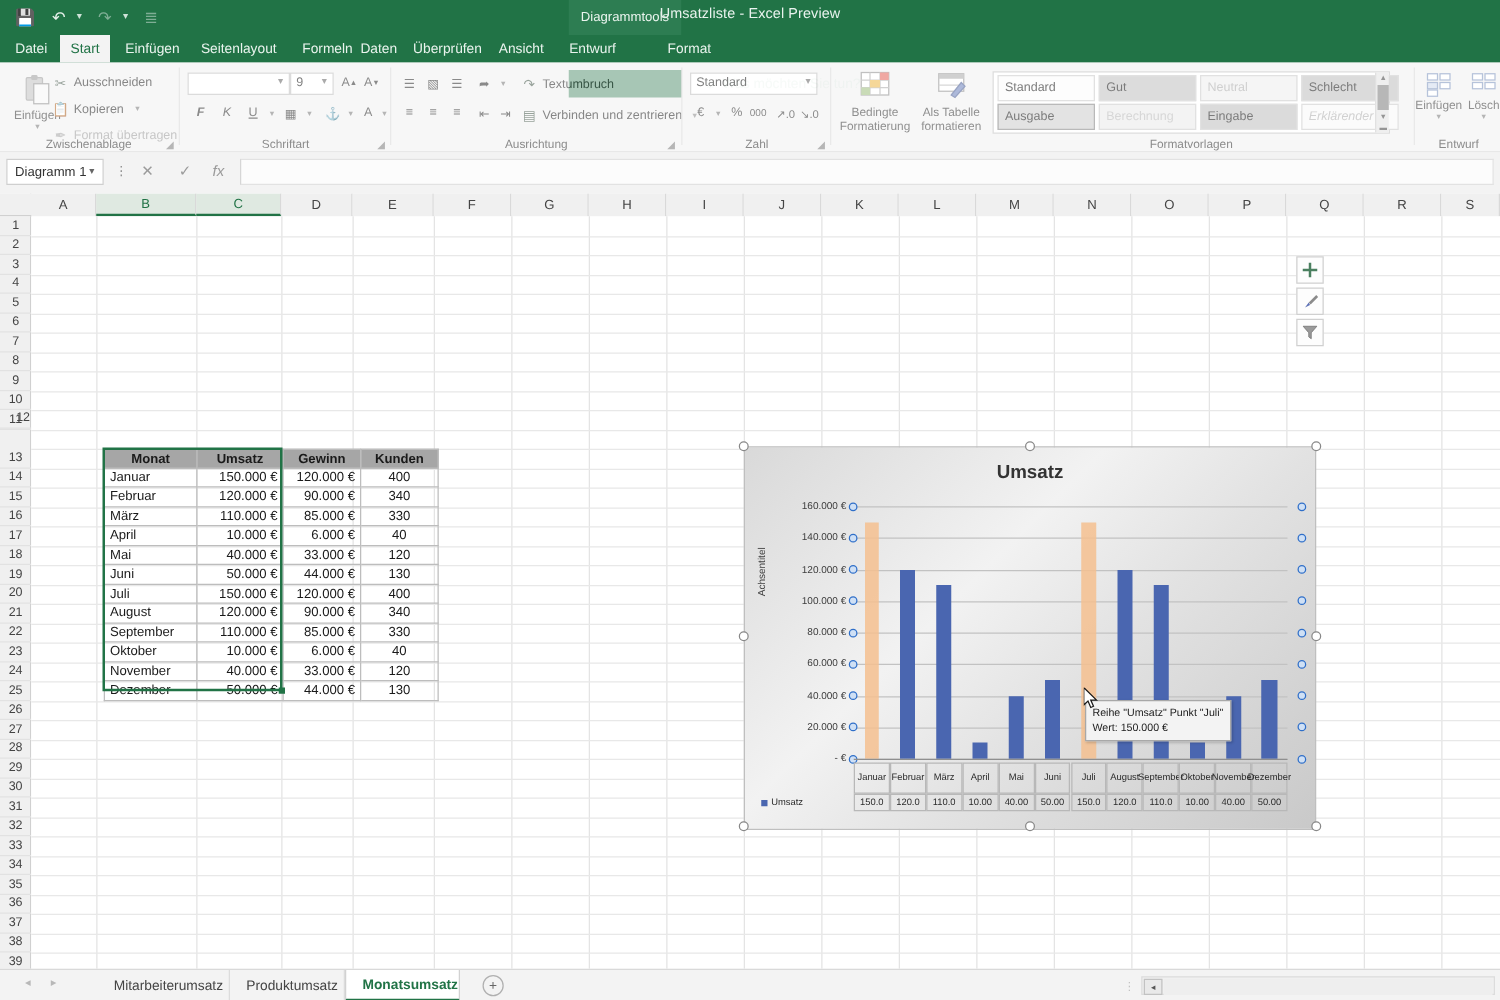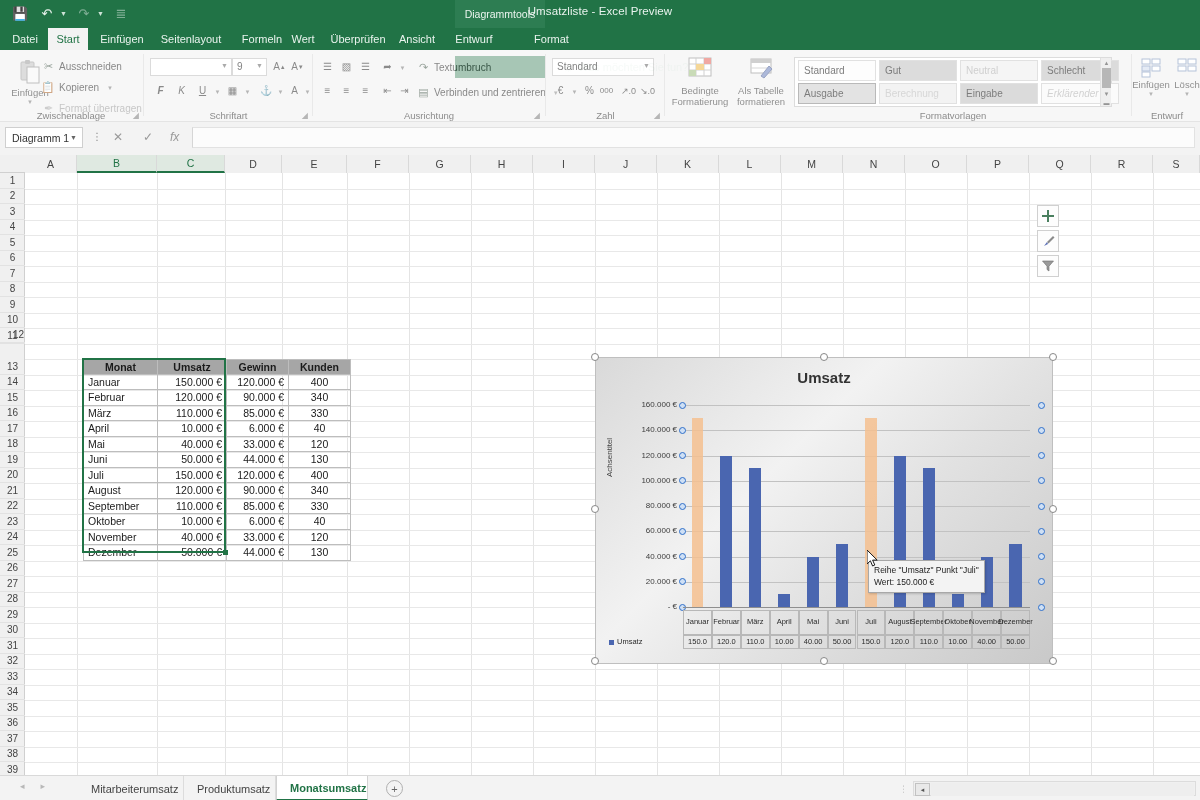--- a/index.html
+++ b/index.html
@@ -236,21 +236,21 @@
   <div class="app-title">Umsatzliste  -  Excel Preview</div>
 </div>
 
 <div class="tabstrip">
   <div class="ctx-band2"></div>
   <div class="tab" style="left:6px;   width:38px;">Datei</div>
   <div class="tab active" style="left:48px;  width:40px;">Start</div>
   <div class="tab" style="left:92px;  width:60px;">Einfügen</div>
   <div class="tab" style="left:152px; width:78px;text-align:right;">Seitenlayout</div>
   <div class="tab" style="left:236px; width:52px;">Formeln</div>
-  <div class="tab" style="left:281px; width:44px;">Wert</div>
+  <div class="tab" style="left:281px; width:44px;">Daten</div>
   <div class="tab" style="left:325px; width:66px;">Überprüfen</div>
   <div class="tab" style="left:392px; width:50px;">Ansicht</div>
   <div class="tab" style="left:450px; width:48px;">Entwurf</div>
   <div class="tab" style="left:529px; width:45px;">Format</div>
   <div class="tellme">
     <span class="bulb">☼</span>
     <span>Was möchten Sie tun?</span>
   </div>
 </div>
 

